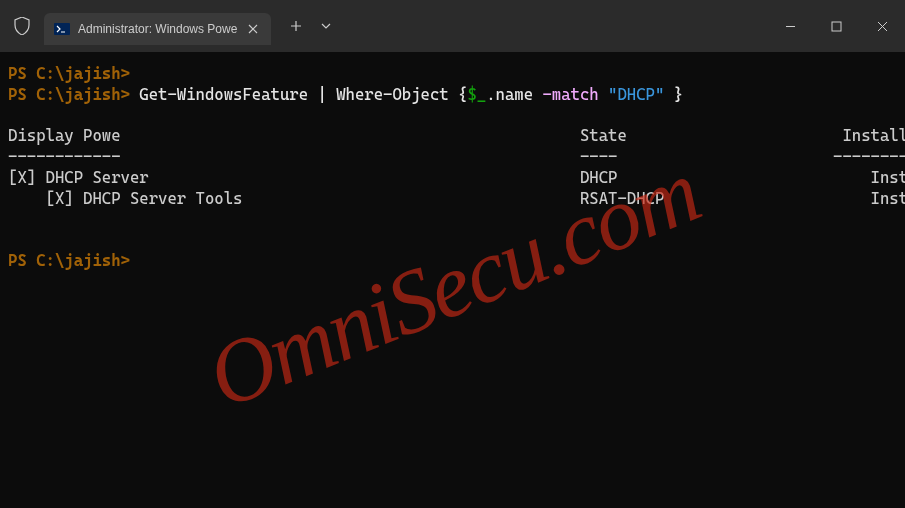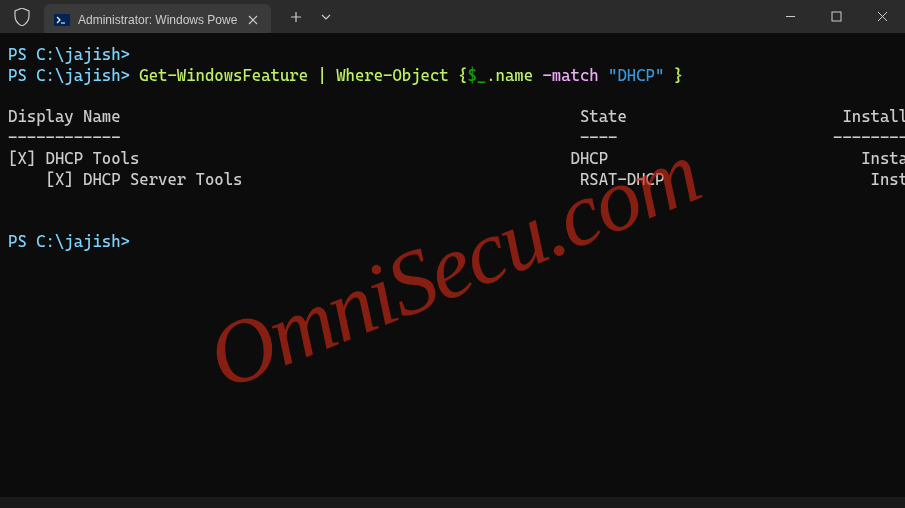--- a/index.html
+++ b/index.html
@@ -10,21 +10,21 @@
     body {
       background: #1a1a1a;
       font-family: 'Segoe UI', Tahoma, sans-serif;
       width: 905px;
       height: 508px;
       overflow: hidden;
       position: relative;
     }
     .title-bar {
       background: #2b2b2b;
-      height: 33px;
+      height: 52px;
       display: flex;
       align-items: center;
       padding: 0;
       justify-content: center;
     }
     .shield-icon {
       width: 20px;
       height: 20px;
       margin: 0 12px;
       display: flex;
@@ -108,24 +108,25 @@
       font-family: 'Cascadia Mono', 'Consolas', monospace;
       font-size: 16px;
       line-height: 1.3;
       color: #cccccc;
       position: relative;
     }
     .line {
       white-space: pre;
     }
     .prompt {
-      color: #7dd3fc;
+      color: #a16207;
+      font-weight: bold;
     }
     .cmd-white {
-      color: #bef264;
+      color: #e5e5e5;
       font-weight: 500;
     }
     .cmd-green {
       color: #13a10e;
       font-weight: 500;
     }
     .cmd-gray {
       color: #f0abfc;
     }
     .cmd-cyan {
@@ -198,22 +199,22 @@
         <path d="M1 1 L10 10 M10 1 L1 10" stroke="#cccccc" stroke-width="1"></path>
       </svg>
     </div>
   </div>
 </div>
 
 <div class="terminal">
   <div class="line"><span class="prompt">PS C:\jajish&gt;</span></div>
   <div class="line"><span class="prompt">PS C:\jajish&gt; </span><span class="cmd-white">Get-WindowsFeature </span><span class="cmd-white">| </span><span class="cmd-white">Where-Object </span><span class="cmd-white">{</span><span class="cmd-green">$_</span><span class="cmd-white">.name </span><span class="cmd-gray">-match </span><span class="cmd-cyan">"DHCP" </span><span class="cmd-white">}</span></div>
   <div class="blank"></div>
-  <div class="line"><span><span>Display Name</span>                                                 </span><span><span>State</span>                       </span><span>Install State</span></div>
+  <div class="line"><span><span>Display Powe</span>                                                 </span><span><span>State</span>                       </span><span>Install State</span></div>
   <div class="line"><span>------------</span>                                                 <span>----</span>                       <span>-------------</span></div>
-  <div class="line"><span>[X] DHCP Tools</span>                                              <span>DHCP</span>                           <span>Installed</span></div>
+  <div class="line"><span>[X] DHCP Server</span>                                              <span>DHCP</span>                           <span>Installed</span></div>
   <div class="line"><span>    [X] DHCP Server Tools</span>                                    <span>RSAT-DHCP</span>                      <span>Installed</span></div>
   <div class="blank"></div>
   <div class="blank"></div>
   <div class="line"><span class="prompt">PS C:\jajish&gt;</span></div>
 
   <div class="watermark">OmniSecu.com</div>
 </div>
 
 </body></html>

